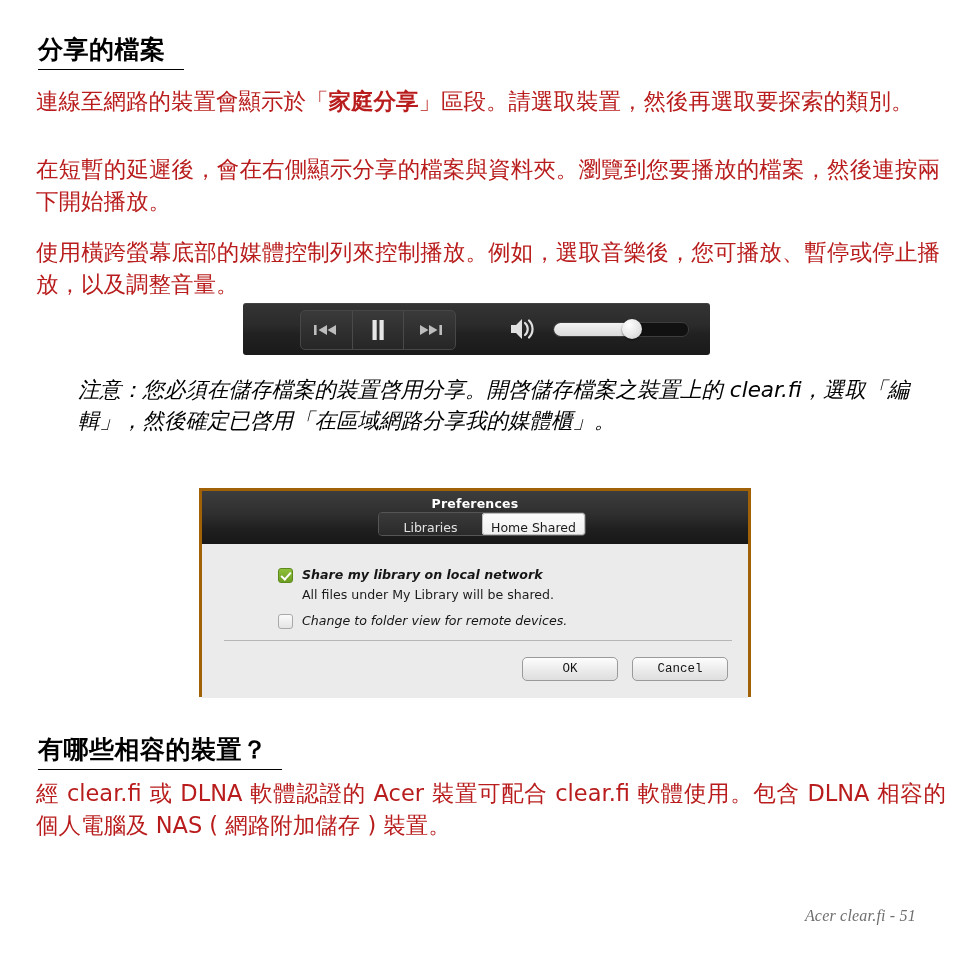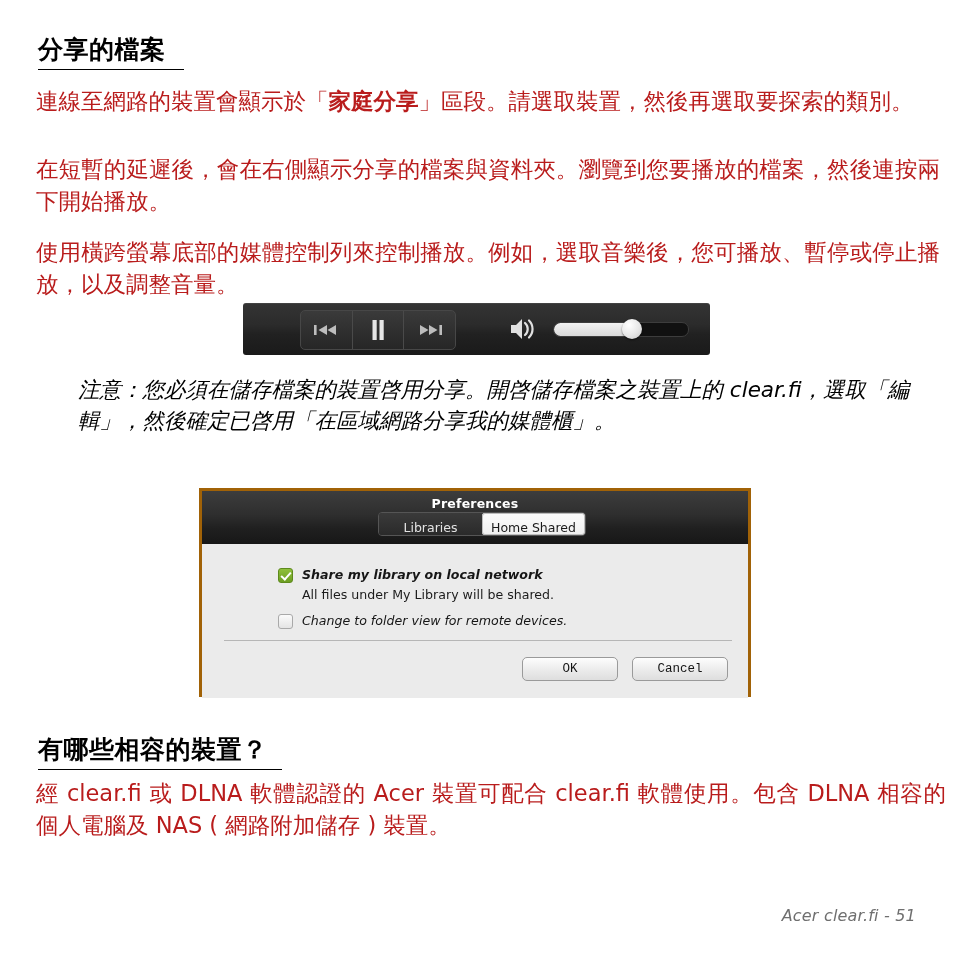--- a/index.html
+++ b/index.html
@@ -289,20 +289,21 @@
   
   .footer {
     position: absolute;
     right: 38px;
     bottom: 29px;
     font-size: 16px;
     font-style: italic;
     color: #6f6f6f;
     letter-spacing: 0.2px;
     white-space: nowrap;
+    font-family: Liberation Serif, serif;
   }
 </style>
 </head>
 <body>
 
 <div class="page">
 
   <div class="section-heading" id="heading-1">
     <span class="hd-text">分享的檔案</span>
     <span class="hd-rule"></span>

